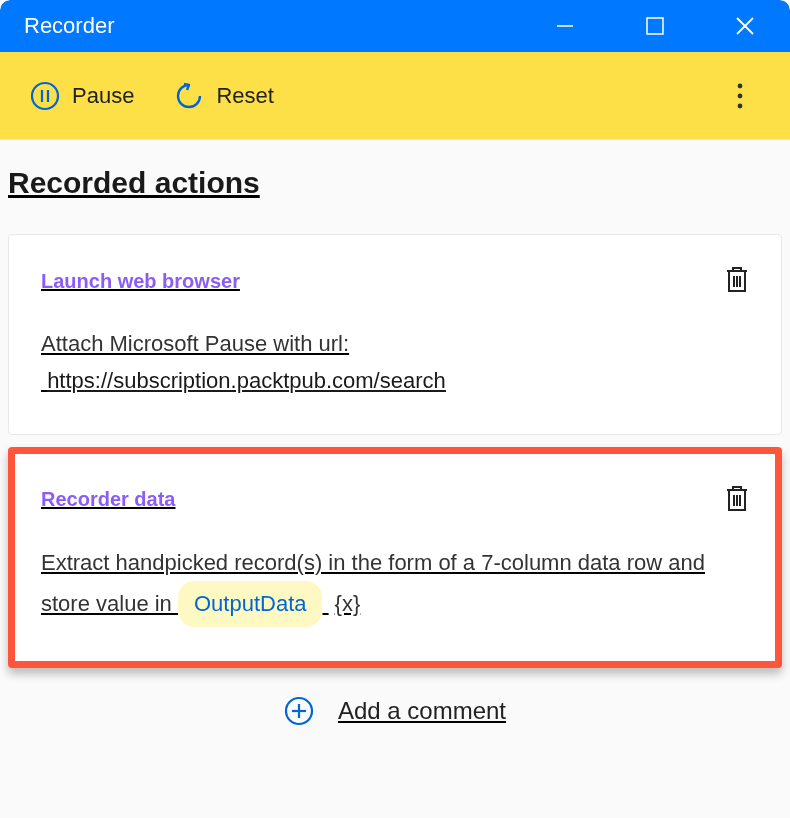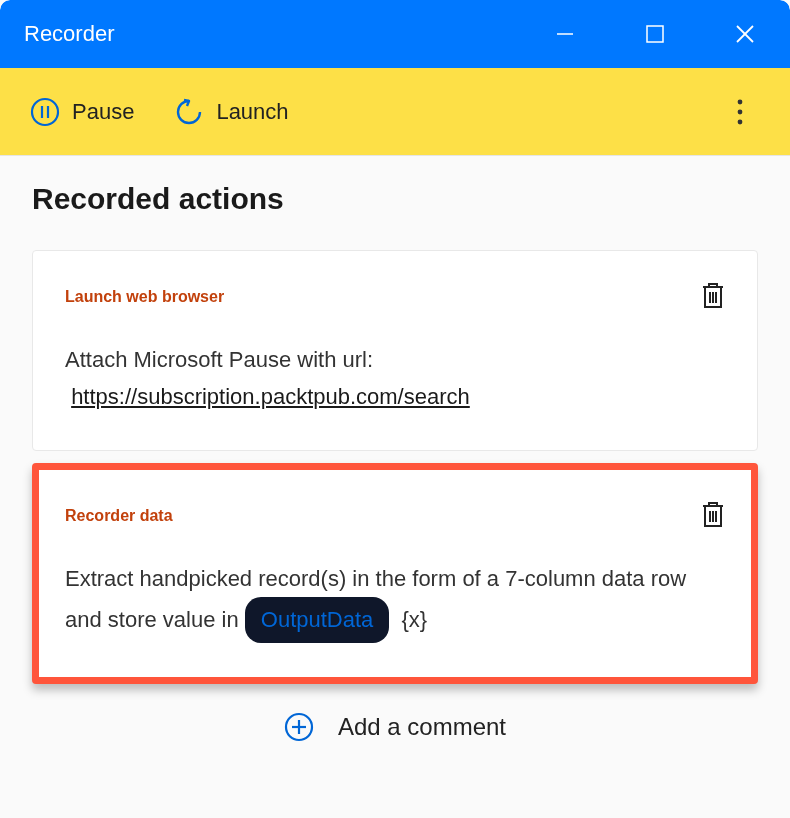--- a/index.html
+++ b/index.html
@@ -6,21 +6,21 @@
   body {
     font-family: "Segoe UI", -apple-system, BlinkMacSystemFont, sans-serif;
     background: #fafafa;
     width: 790px;
     height: 818px;
     overflow: hidden;
     border-radius: 10px 10px 0 0;
   }
   .titlebar {
     background: #0078ff;
-    height: 68px;
+    height: 52px;
     display: flex;
     align-items: center;
     padding-left: 24px;
     color: #fff;
     border-radius: 10px 10px 0 0;
   }
   .titlebar-title {
     font-size: 22px;
     font-weight: 400;
     flex: 1;
@@ -62,21 +62,22 @@
   .more-btn {
     width: 40px;
     height: 40px;
     display: flex;
     align-items: center;
     justify-content: center;
     cursor: pointer;
     margin-right: 10px;
   }
   .content {
-    padding: 26px 32px;
+    padding: 26px 8px;
+    text-decoration: underline;
   }
   .section-title {
     font-size: 30px;
     font-weight: 700;
     color: #1a1a1a;
     margin-bottom: 34px;
   }
   .action-card {
     background: #fff;
     border: 1px solid #e8e8e8;
@@ -90,40 +91,40 @@
     padding: 30px 26px 34px 26px;
     box-shadow: 0 6px 10px rgba(0,0,0,0.25);
   }
   .card-header {
     display: flex;
     justify-content: space-between;
     align-items: center;
     margin-bottom: 28px;
   }
   .card-title {
-    font-size: 16px;
+    font-size: 20px;
     font-weight: 700;
-    color: #c2410c;
+    color: #8b5cf6;
   }
   .delete-icon {
     cursor: pointer;
     color: #1a1a1a;
   }
   .card-body {
     font-size: 22px;
     color: #333;
     line-height: 1.7;
   }
   .card-link {
     text-decoration: underline;
     color: #1a1a1a;
     cursor: pointer;
   }
   .var-chip {
-    background: #0f172a;
+    background: #fef9c3;
     border-radius: 16px;
     padding: 4px 16px;
     color: #0066d6;
     font-size: 22px;
     display: inline-block;
   }
   .var-brace {
     color: #333;
     font-size: 22px;
     margin-left: 6px;
@@ -175,21 +176,21 @@
     </span>
     <span class="label">Pause</span>
   </div>
   <div class="toolbar-btn">
     <span class="icon">
       <svg width="30" height="30" viewBox="0 0 30 30">
           <path d="M 15 4 A 11 11 0 1 0 26 15" fill="none" stroke="#0066d6" stroke-width="2.4"></path>
           <path d="M 10 3 L 15 4 L 13 9" fill="none" stroke="#0066d6" stroke-width="2.4" stroke-linejoin="round"></path>
         </svg>
     </span>
-    <span class="label">Launch</span>
+    <span class="label">Reset</span>
   </div>
   <div class="toolbar-spacer"></div>
   <div class="more-btn">
     <svg width="6" height="26" viewBox="0 0 6 26">
         <circle cx="3" cy="3" r="2.4" fill="#333"></circle>
         <circle cx="3" cy="13" r="2.4" fill="#333"></circle>
         <circle cx="3" cy="23" r="2.4" fill="#333"></circle>
       </svg>
   </div>
 </div>

